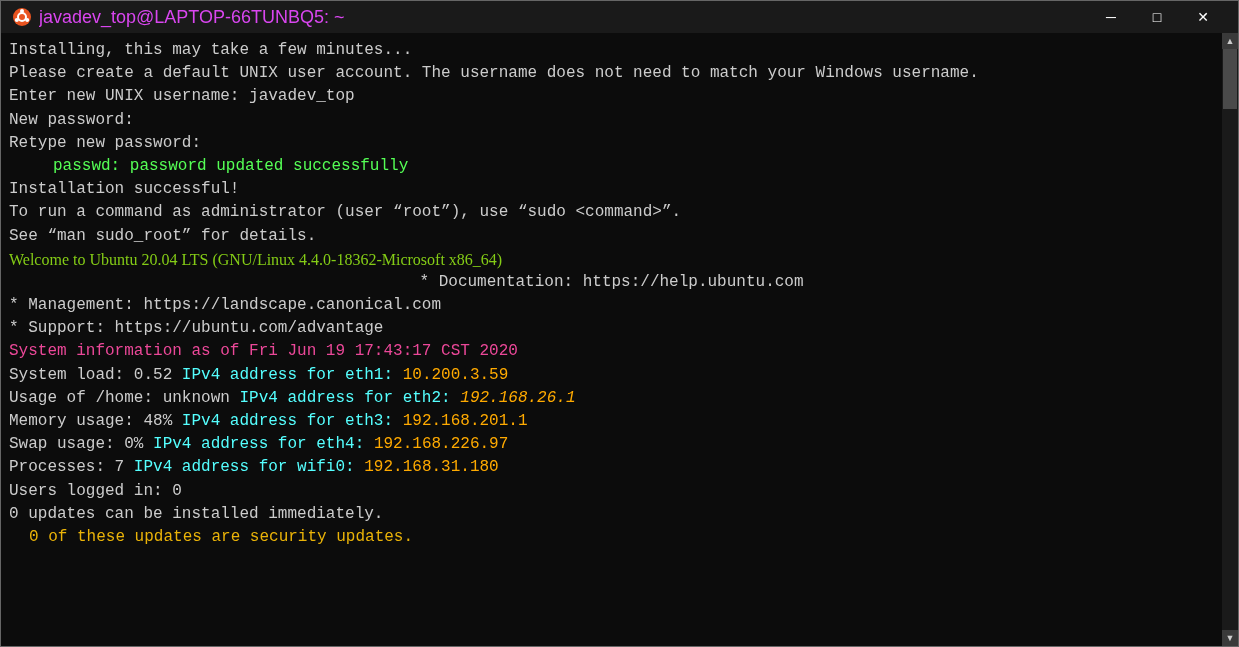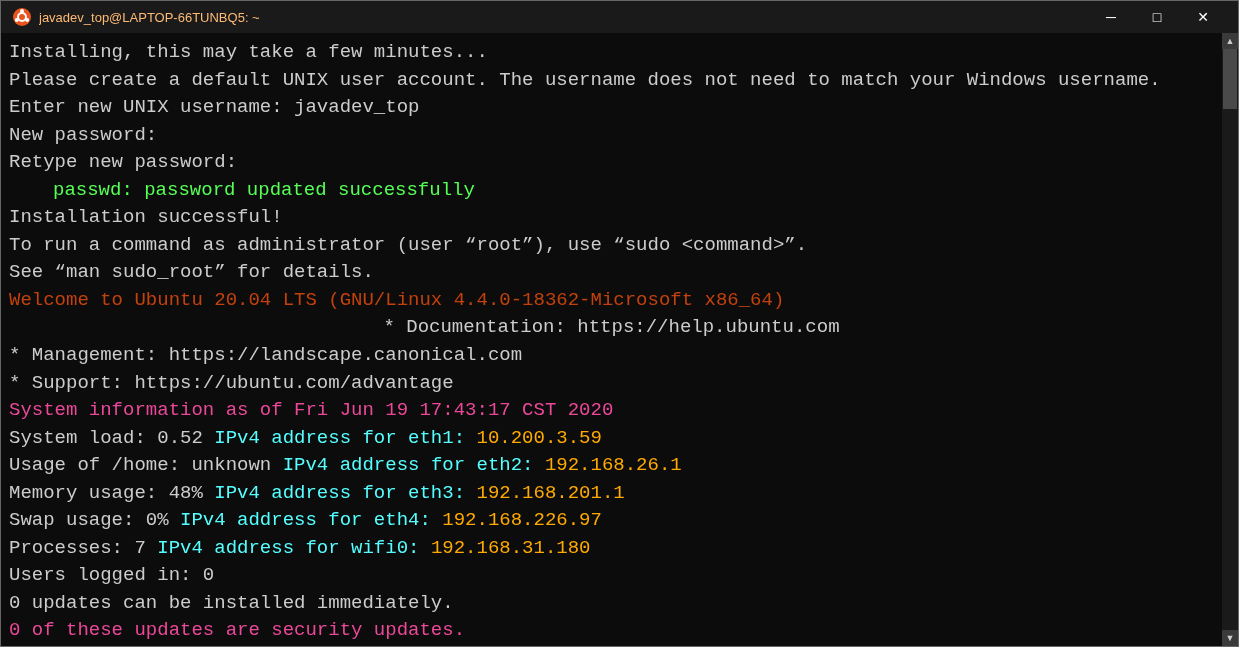--- a/index.html
+++ b/index.html
@@ -31,22 +31,22 @@
     }
 
     .title-bar-icon {
       width: 18px;
       height: 18px;
       margin-right: 8px;
       flex-shrink: 0;
     }
 
     .title-bar-text {
-      color: #fdba74;
-      font-size: 13px;
+      color: #d946ef;
+      font-size: 18px;
       flex: 1;
       white-space: nowrap;
       overflow: hidden;
     }
 
     .title-bar-controls {
       display: flex;
       gap: 0;
       margin-left: auto;
     }
@@ -70,21 +70,21 @@
       display: flex;
       overflow: hidden;
     }
 
     .terminal-content {
       flex: 1;
       padding: 6px 8px;
       overflow-y: auto;
       color: #cccccc;
       font-family: 'Courier New', Courier, monospace;
-      font-size: 19px;
+      font-size: 16px;
       line-height: 1.45;
     }
 
     .scrollbar-track {
       width: 16px;
       background: #1a1a1a;
       display: flex;
       flex-direction: column;
       align-items: center;
       flex-shrink: 0;
@@ -146,37 +146,37 @@
     <div style="color: rgb(204, 204, 204);">Installing, this may take a few minutes...</div>
         <div style="color: rgb(204, 204, 204);">Please create a default UNIX user account. The username does not need to match your Windows username.</div>
         <div style="color: rgb(204, 204, 204);">Enter new UNIX username: javadev_top</div>
         <div style="color: rgb(204, 204, 204);">New password:</div>
         <div style="color: rgb(204, 204, 204);">Retype new password:</div>
         <div style="color: rgb(85, 255, 85); margin-left: 44px;">passwd: password updated successfully</div>
         <div style="color: rgb(204, 204, 204);">Installation successful!</div>
         <div style="color: rgb(204, 204, 204);">To run a command as administrator (user “root”), use “sudo &lt;command&gt;”.</div>
         <div style="color: rgb(204, 204, 204);">See “man sudo_root” for details.</div>
         <div style="color: rgb(204, 204, 204);"></div>
-        <div style="color: #c2410c;">Welcome to Ubuntu 20.04 LTS (GNU/Linux 4.4.0-18362-Microsoft x86_64)</div>
+        <div style="color: #84cc16; font-family: Liberation Serif, serif;">Welcome to Ubuntu 20.04 LTS (GNU/Linux 4.4.0-18362-Microsoft x86_64)</div>
         <div style="color: rgb(204, 204, 204);"></div>
         <div style="color: rgb(204, 204, 204); text-align: center;"> * Documentation:  https://help.ubuntu.com</div>
         <div style="color: rgb(204, 204, 204);"> * Management:     https://landscape.canonical.com</div>
         <div style="color: rgb(204, 204, 204);"> * Support:        https://ubuntu.com/advantage</div>
         <div style="color: rgb(204, 204, 204);"></div>
         <div style="color: #ec4899;">  System information as of Fri Jun 19 17:43:17 CST 2020</div>
         <div style="color: rgb(204, 204, 204);"></div>
         <div><span style="color: rgb(204, 204, 204);">  System load:    0.52           </span><span style="color: rgb(85, 255, 255);">IPv4 address for eth1:  </span><span style="color: rgb(255, 170, 0);">10.200.3.59</span></div>
-        <div><span style="color: rgb(204, 204, 204);">  Usage of /home: unknown        </span><span style="color: rgb(85, 255, 255);">IPv4 address for eth2:  </span><span style="color: rgb(255, 170, 0);">192.168.26.1</span></div>
+        <div><span style="color: rgb(204, 204, 204);">  Usage of /home: unknown        </span><span style="color: rgb(85, 255, 255);">IPv4 address for eth2:  </span><span style="color: rgb(255, 170, 0); font-style: italic;">192.168.26.1</span></div>
         <div><span style="color: rgb(204, 204, 204);">  Memory usage:   48%            </span><span style="color: rgb(85, 255, 255);">IPv4 address for eth3:  </span><span style="color: rgb(255, 170, 0);">192.168.201.1</span></div>
         <div><span style="color: rgb(204, 204, 204);">  Swap usage:     0%             </span><span style="color: rgb(85, 255, 255);">IPv4 address for eth4:  </span><span style="color: rgb(255, 170, 0);">192.168.226.97</span></div>
         <div><span style="color: rgb(204, 204, 204);">  Processes:      7              </span><span style="color: rgb(85, 255, 255);">IPv4 address for wifi0: </span><span style="color: rgb(255, 170, 0);">192.168.31.180</span></div>
         <div style="color: rgb(204, 204, 204);">  Users logged in: 0</div>
         <div style="color: rgb(204, 204, 204);"></div>
         <div style="color: rgb(204, 204, 204);">0 updates can be installed immediately.</div>
-        <div style="color: #ec4899;">0 of these updates are security updates.</div>
+        <div style="color: #eab308; margin-left: 20px;">0 of these updates are security updates.</div>
       </div>
     <div class="scrollbar-track">
       <div class="scrollbar-btn">▲</div>
       <div class="scrollbar-thumb-area">
         <div class="scrollbar-thumb"></div>
       </div>
       <div class="scrollbar-btn">▼</div>
     </div>
   </div>
 </div>

